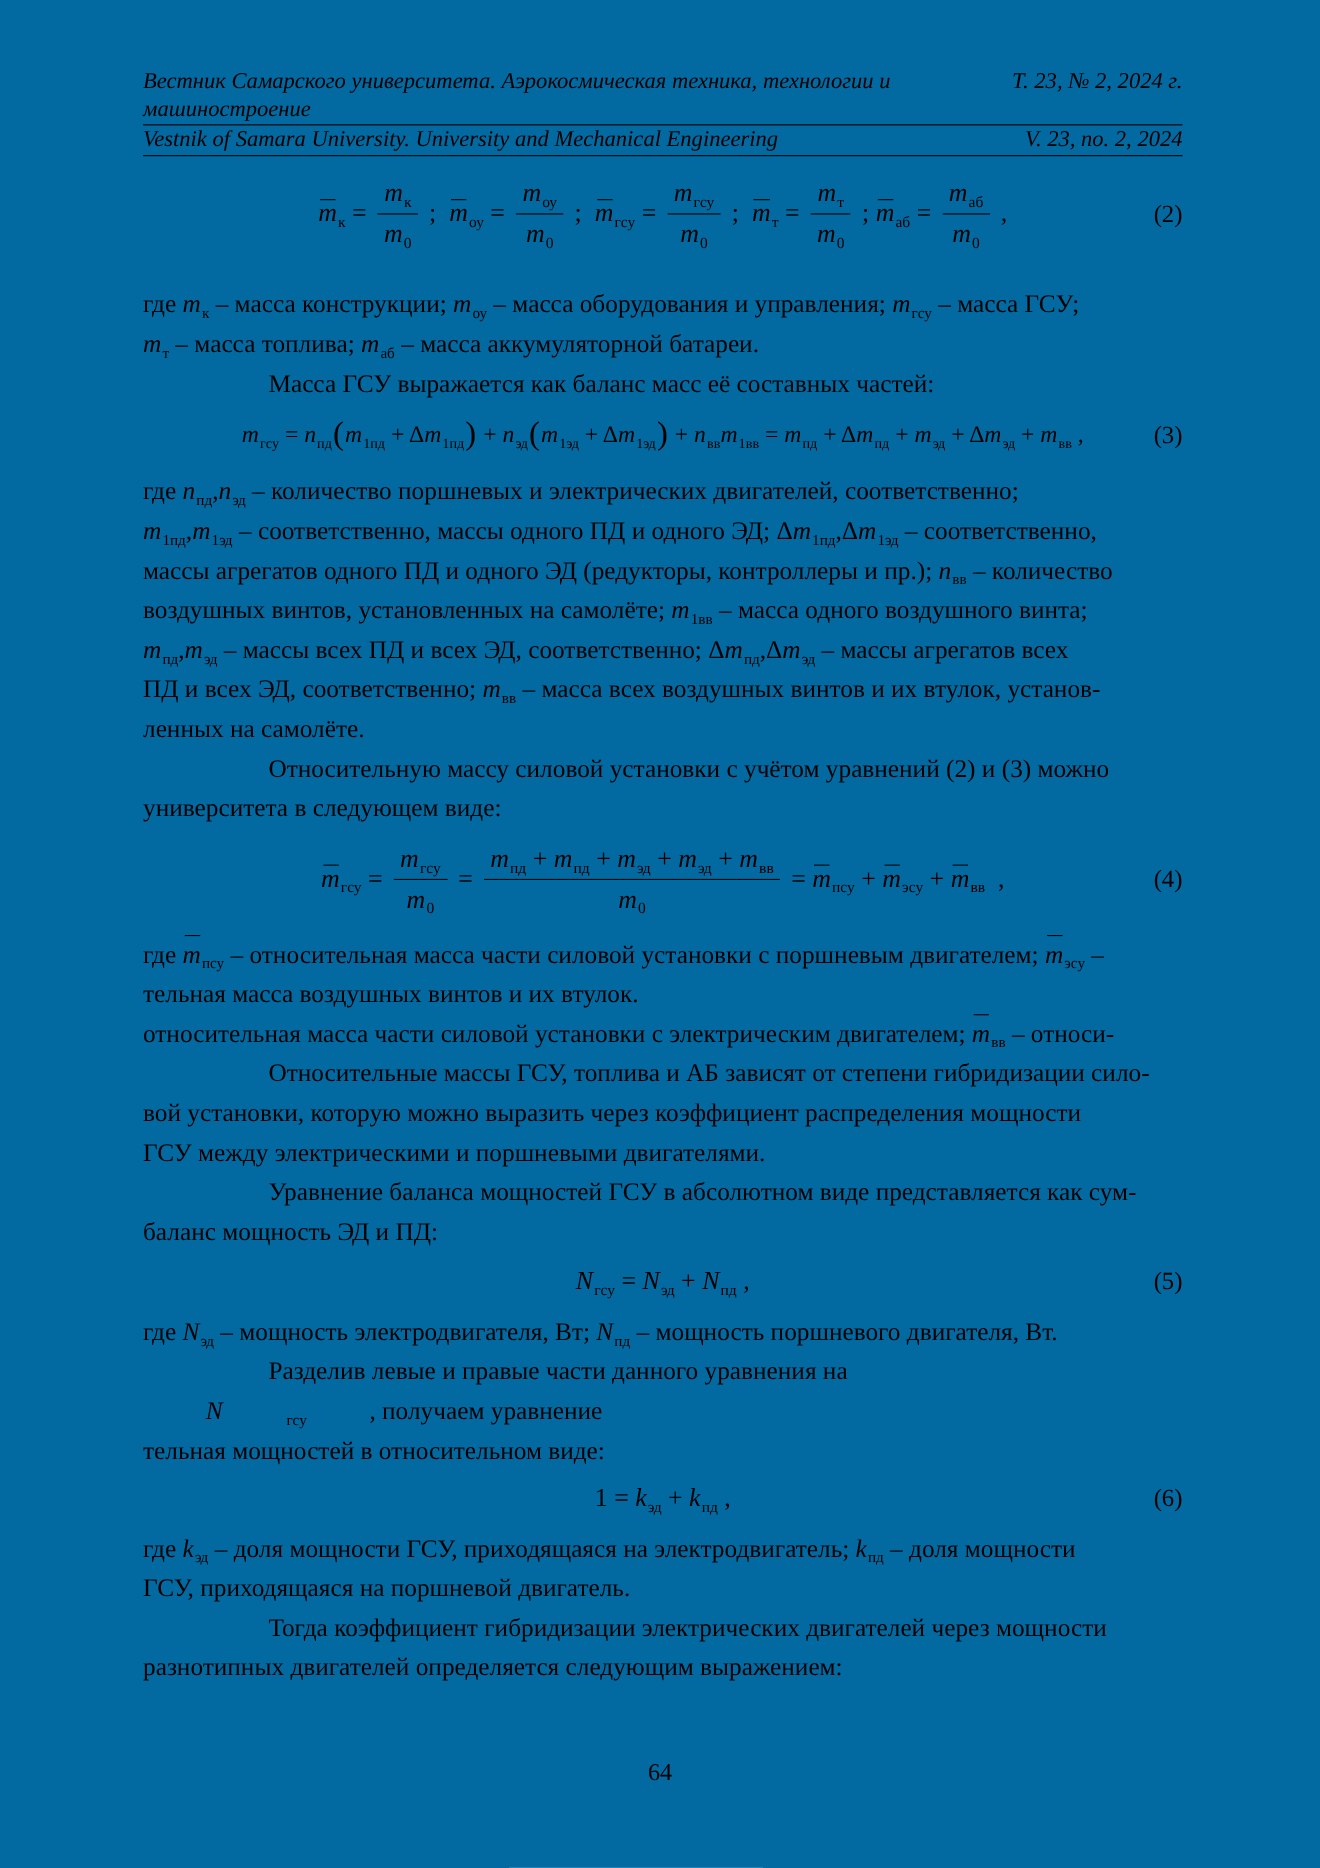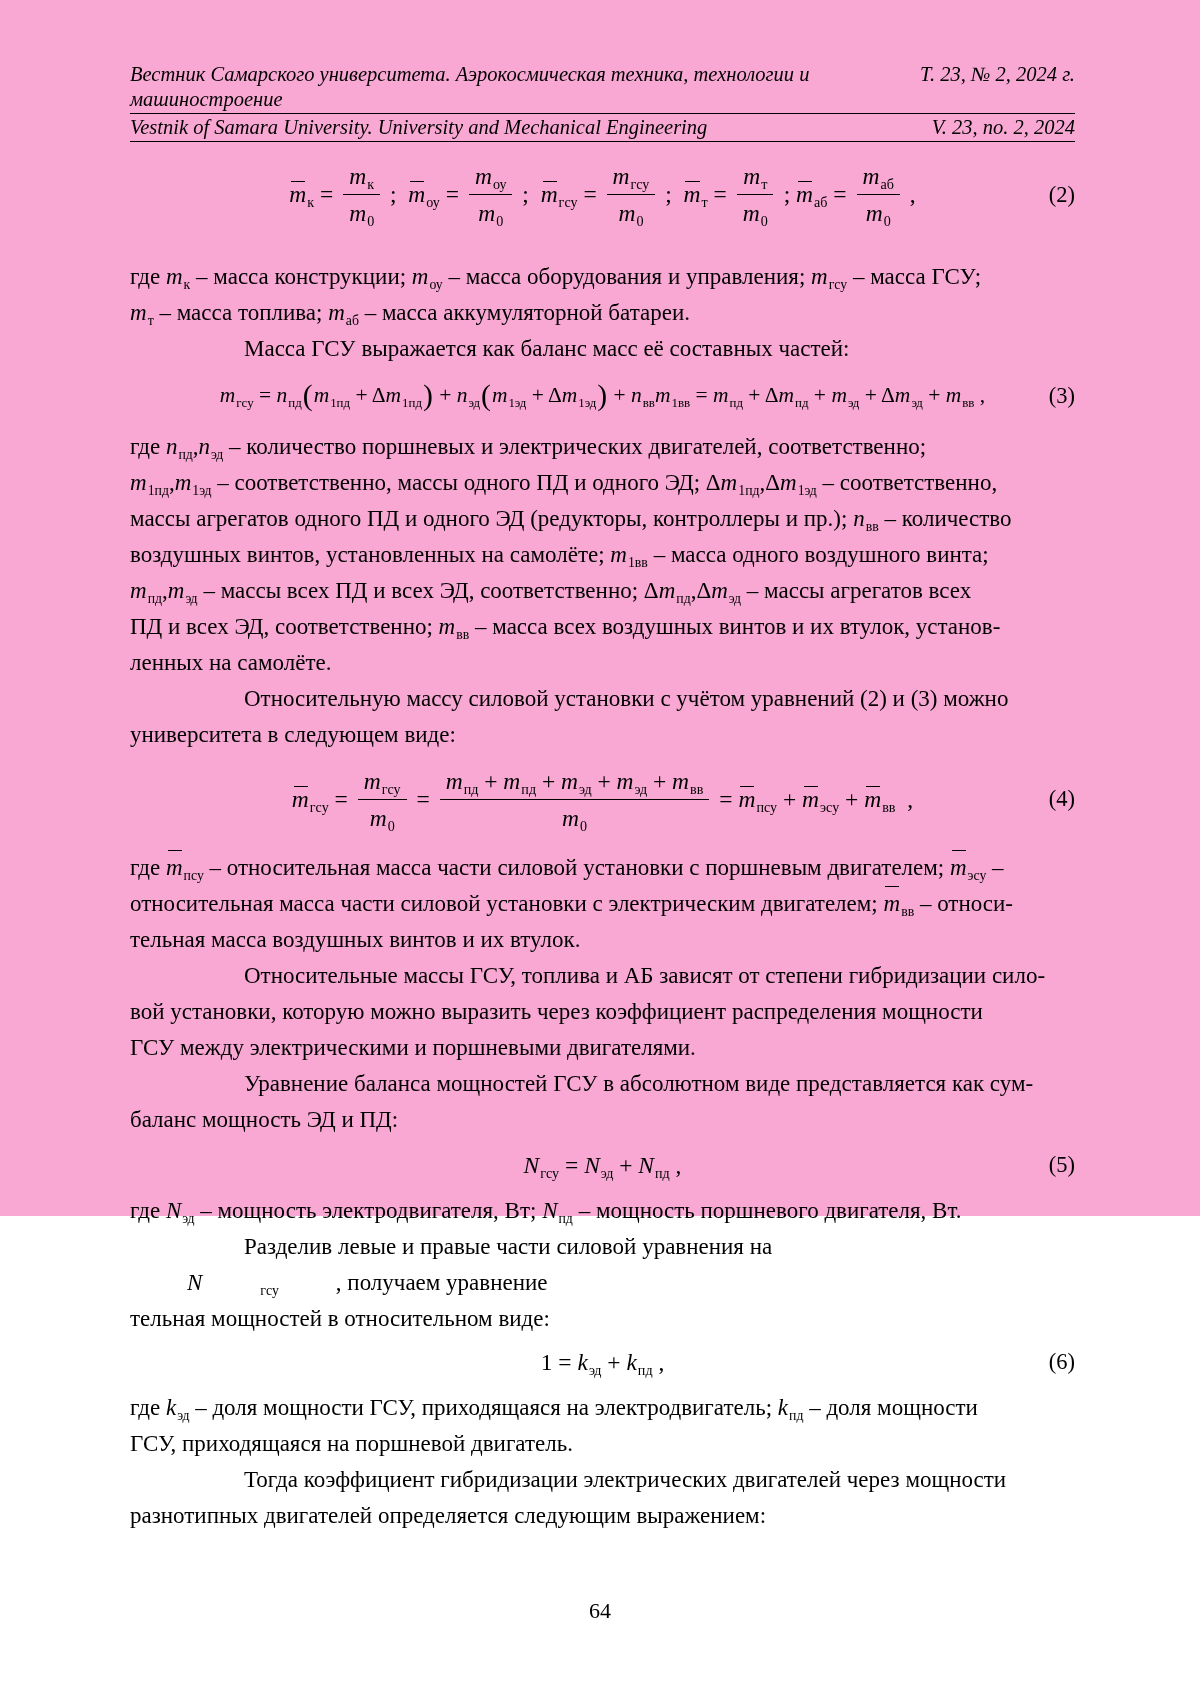--- a/index.html
+++ b/index.html
@@ -2,21 +2,21 @@
 <html lang="ru"><head>
 <meta charset="utf-8">
 <style>
   html, body { margin: 0; padding: 0; }
   body {
     width: 1200px; height: 1698px;
     background: #ffffff; color: #000000;
     font-family: "Liberation Serif", "DejaVu Serif", serif;
     overflow: hidden;
   }
-  .page { position: relative; width: 1200px; height: 1216px; background: #f9a8d4; }
+  .page { position: relative; width: 1200px; height: 1698px; background: #0369a1; }
   .content { position: absolute; left: 130px; top: 62px; width: 945px; }
 
   
   .pagehead { margin-bottom: 18px; }
   .hline {
     display: flex; justify-content: space-between; align-items: baseline;
     font-style: italic; font-size: 20.5px; line-height: 25px;
     border-bottom: 1.6px solid #000; padding-bottom: 1px; margin-bottom: 1px;
   }
   .hl { padding-right: 20px; }
@@ -237,22 +237,22 @@
           <span class="mvar"><span class="core barred">m</span><span class="msub">эсу</span></span>
           <span class="mtext"><span class="core"> + </span></span>
           <span class="mvar"><span class="core barred">m</span><span class="msub">вв</span></span>
           <span class="mtext"><span class="core">  ,</span></span>
         </div>
       <span class="fnum">(4)</span>
     </div>
 
     <div class="para">
         <div class="line just"><span class="mtext"><span class="core">где </span></span><span class="mvar"><span class="core barred">m</span><span class="msub">псу</span></span><span class="mtext"><span class="core"> – относительная масса части силовой установки с поршневым двигателем; </span></span><span class="mvar"><span class="core barred">m</span><span class="msub">эсу</span></span><span class="mtext"><span class="core"> –</span></span></div>
+        <div class="line last"><span class="mtext"><span class="core">тельная масса воздушных винтов и их втулок.</span></span></div>
         <div class="line just"><span class="mtext"><span class="core">относительная масса части силовой установки с электрическим двигателем; </span></span><span class="mvar"><span class="core barred">m</span><span class="msub">вв</span></span><span class="mtext"><span class="core"> – относи-</span></span></div>
-        <div class="line last"><span class="mtext"><span class="core">тельная масса воздушных винтов и их втулок.</span></span></div>
       </div>
 
     <div class="para indent">
         <div class="line just"><span class="mtext"><span class="core">Относительные массы ГСУ, топлива и АБ зависят от степени гибридизации сило-</span></span></div>
         <div class="line just"><span class="mtext"><span class="core">вой установки, которую можно выразить через коэффициент распределения мощности</span></span></div>
         <div class="line last"><span class="mtext"><span class="core">ГСУ между электрическими и поршневыми двигателями.</span></span></div>
       </div>
 
     <div class="para indent">
         <div class="line just"><span class="mtext"><span class="core">Уравнение баланса мощностей ГСУ в абсолютном виде представляется как сум-</span></span></div>
@@ -269,21 +269,21 @@
           <span class="mtext"><span class="core"> ,</span></span>
         </div>
       <span class="fnum">(5)</span>
     </div>
 
     <div class="para">
         <div class="line last"><span class="mtext"><span class="core">где </span></span><span class="mvar"><span class="core">N</span><span class="msub">эд</span></span><span class="mtext"><span class="core"> – мощность электродвигателя, Вт; </span></span><span class="mvar"><span class="core">N</span><span class="msub">пд</span></span><span class="mtext"><span class="core"> – мощность поршневого двигателя, Вт.</span></span></div>
       </div>
 
     <div class="para indent">
-        <div class="line just"><span class="mtext"><span class="core">Разделив левые и правые части силовой уравнения на </span></span><span class="mvar"><span class="core">N</span><span class="msub">гсу</span></span><span class="mtext"><span class="core">, получаем уравнение</span></span></div>
+        <div class="line just"><span class="mtext"><span class="core">Разделив левые и правые части данного уравнения на </span></span><span class="mvar"><span class="core">N</span><span class="msub">гсу</span></span><span class="mtext"><span class="core">, получаем уравнение</span></span></div>
         <div class="line last"><span class="mtext"><span class="core">тельная мощностей в относительном виде:</span></span></div>
       </div>
 
     <div class="formula m-f6">
       <div class="fwrap">
           <span class="mtext"><span class="core">1 = </span></span>
           <span class="mvar"><span class="core">k</span><span class="msub">эд</span></span>
           <span class="mtext"><span class="core"> + </span></span>
           <span class="mvar"><span class="core">k</span><span class="msub">пд</span></span>
           <span class="mtext"><span class="core"> ,</span></span>

